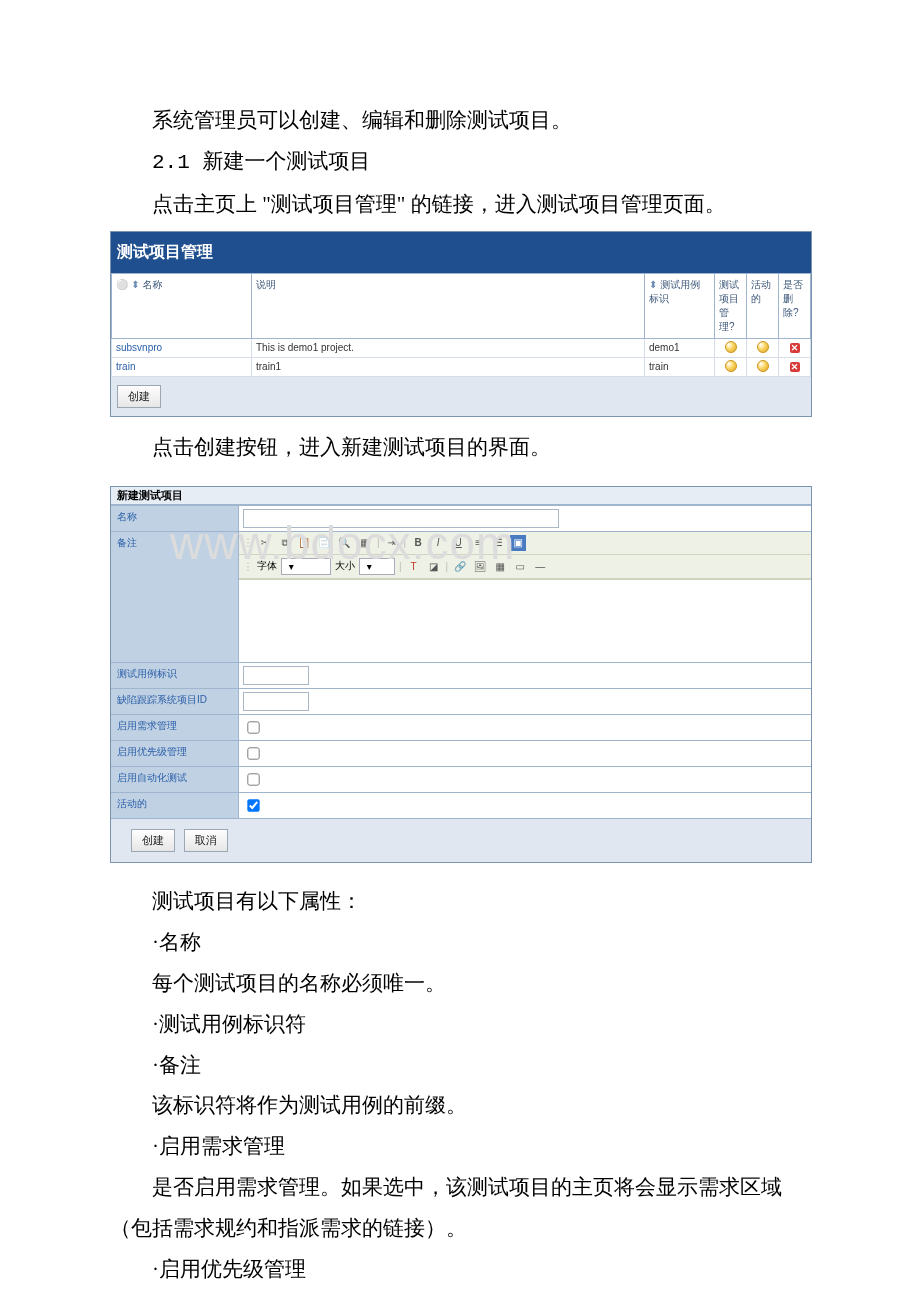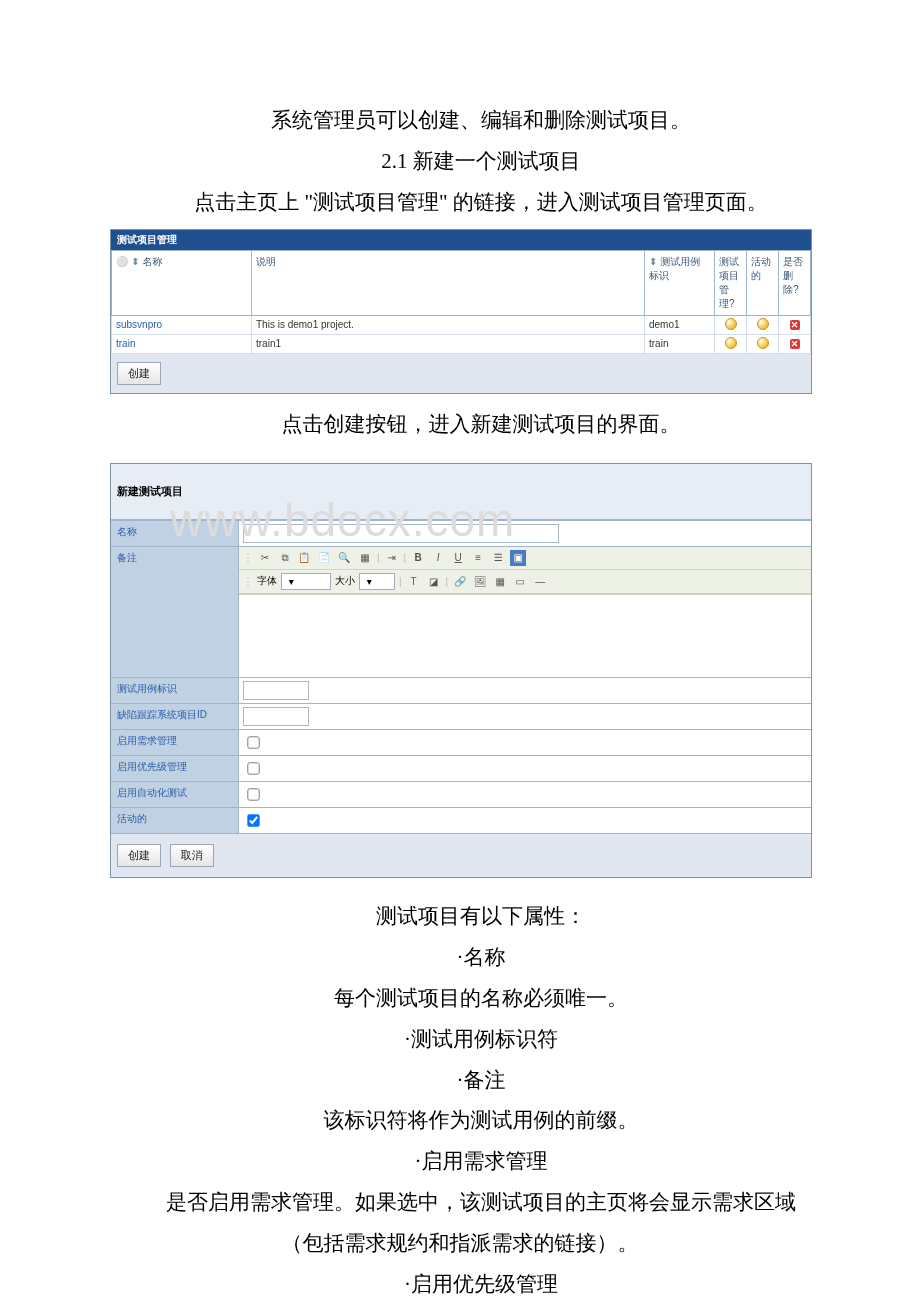--- a/index.html
+++ b/index.html
@@ -11,44 +11,43 @@
   }
   .page {
     padding: 100px 110px 60px 110px;
   }
   .body-text {
     font-size: 21px;
     line-height: 1.95;
     color: #000;
     text-indent: 2em;
     margin: 0;
-    text-align: center;
   }
   .body-text.no-indent {
     text-indent: 0;
   }
   .section-id {
-    font-family: Liberation Serif, serif;
+    font-family: Liberation Mono, monospace;
   }
 
   
   .img1 {
     width: 700px;
     font-family: Arial, "Microsoft YaHei", sans-serif;
     font-size: 10px;
     margin: 6px 0 10px 0;
     background: #bfd1e3;
     border: 1px solid #7a93af;
   }
   .img1 .titlebar {
     background: #1f4f8f;
     color: #fff;
     font-weight: bold;
-    padding: 3px 6px;
-    font-size: 10px;
+    padding: 10px 6px;
+    font-size: 16px;
   }
   .img1 table {
     width: 100%;
     border-collapse: collapse;
     table-layout: fixed;
   }
   .img1 th {
     background: #ffffff;
     color: #3b5678;
     text-align: left;
@@ -96,21 +95,21 @@
     font-family: Arial, "Microsoft YaHei", sans-serif;
     font-size: 10px;
     margin: 18px 0 18px 0;
     background: #bfd1e3;
     border: 1px solid #7a93af;
   }
   .img2 .titlebar {
     background:#e6edf5;
     color:#000;
     font-weight:bold;
-    padding:20px 6px;
+    padding:1px 6px;
     font-size:11px;
     border-bottom:1px solid #9fb4cd;
   }
   .img2 .form-row {
     display:flex;
     border-top:1px solid #9fb4cd;
     background:#bfd1e3;
   }
   .img2 .form-row:first-of-type { border-top:none; }
   .img2 .form-label {
@@ -149,21 +148,21 @@
     width:14px;height:14px;display:inline-flex;align-items:center;justify-content:center;
     font-size:10px;color:#555;border:1px solid transparent;
   }
   .tb-sel {
     height:15px;font-size:10px;border:1px solid #aab;background:#fff;display:inline-flex;align-items:center;padding:0 4px;min-width:40px;
   }
   .rte-area {
     height:82px;background:#fff;border-top:1px solid #cfd4c1;
   }
   .img2 .footer {
-    background:#e0e7f1; padding:10px 6px;
+    background:#e0e7f1; padding:10px 20px;
     border-top:1px solid #9fb4cd;
   }
 
   .watermark-wrap { position:relative; }
   .watermark {
     position:absolute;
     top:30px; left:60px;
     font-size:46px;
     color:#dcdcdc;
     font-family: Arial, sans-serif;

